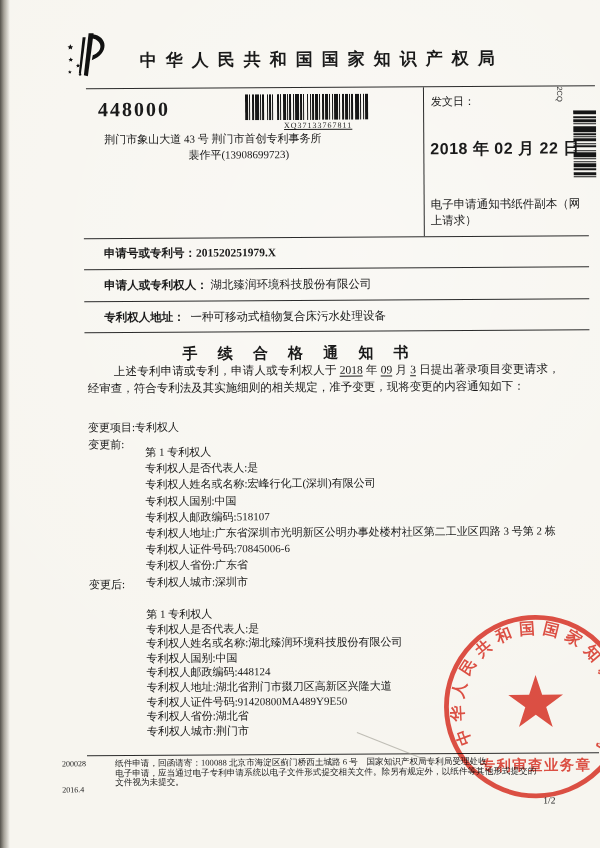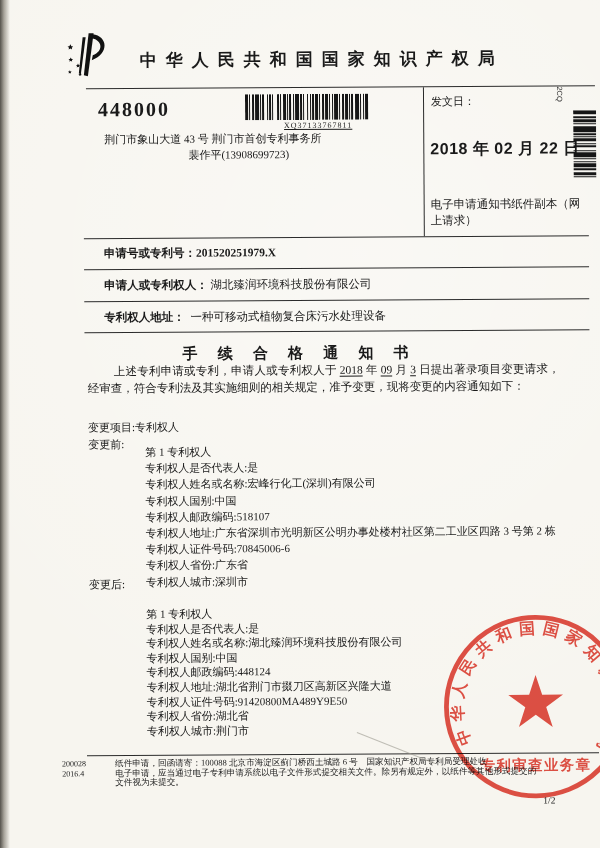--- a/index.html
+++ b/index.html
@@ -170,21 +170,21 @@
       <div>专利权人国别:中国</div>
       <div>专利权人邮政编码:448124</div>
       <div>专利权人地址:湖北省荆门市掇刀区高新区兴隆大道</div>
       <div>专利权人证件号码:91420800MA489Y9E50</div>
       <div>专利权人省份:湖北省</div>
       <div>专利权人城市:荆门市</div>
     </div>
 
     <div class="abs hline" style="left:85px;top:754px;width:512px;"></div>
     <div class="abs foot-code" style="left:60px;top:758px;">200028</div>
-    <div class="abs foot-code" style="left:60px;top:768px;">2016.4</div>
+    <div class="abs foot-code" style="left:60px;top:784px;">2016.4</div>
     <div class="abs foot-text" style="left:113px;top:758px;">
       <div>纸件申请，回函请寄：100088 北京市海淀区蓟门桥西土城路 6 号　国家知识产权局专利局受理处收</div>
       <div>电子申请，应当通过电子专利申请系统以电子文件形式提交相关文件。除另有规定外，以纸件等其他形式提交的</div>
       <div>文件视为未提交。</div>
     </div>
     <div class="abs page-no" style="left:541px;top:797px;">1/2</div>
 
     <div class="abs artifact" style="left:352px;top:748px;"></div>
 
     <div class="abs seal" style="left:438px;top:612px;width:192px;height:192px;">

